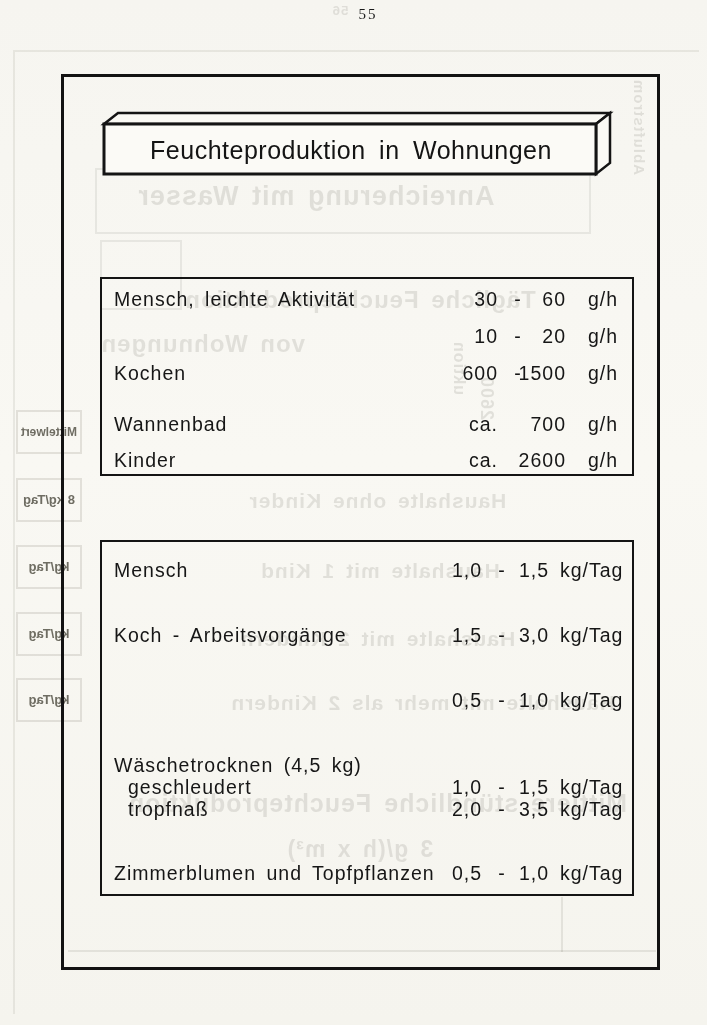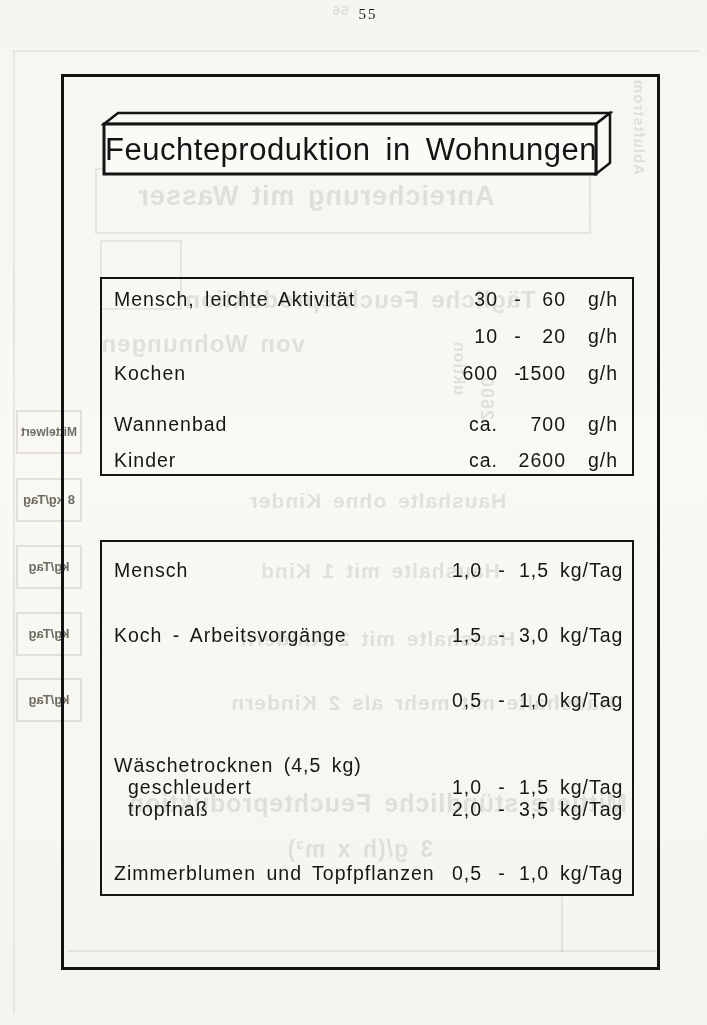--- a/index.html
+++ b/index.html
@@ -21,21 +21,21 @@
   .bleed-box span{display:block;width:100%;text-align:center;color:#57554a;opacity:.85;
     transform:scaleX(-1);font-weight:bold;white-space:nowrap;overflow:hidden;}
   .bleed-rect{position:absolute;border:2px solid rgba(92,89,75,.10);z-index:1;}
   .bleed-hline{position:absolute;height:2px;background:rgba(92,89,75,.12);z-index:1;}
   .bleed-vline{position:absolute;width:2px;background:rgba(92,89,75,.12);z-index:1;}
   
   .content-box{position:absolute;left:61px;top:74px;width:593px;height:890px;
     border:3px solid #121212;z-index:2;}
   .title-svg{position:absolute;left:100px;top:110px;z-index:3;}
   .title-label{position:absolute;left:104px;top:126px;width:494px;height:64px;
-    line-height:48px;text-align:center;font-size:31px;letter-spacing:.5px;word-spacing:6px;
+    line-height:48px;text-align:center;font-size:25px;letter-spacing:.5px;word-spacing:6px;
     color:#141414;z-index:4;}
   .tbl{position:absolute;width:530px;border:2.5px solid #141414;z-index:3;}
   .t1{left:100px;top:277px;height:195px;}
   .t2{left:100px;top:540px;height:352px;}
   .row{position:absolute;left:0;width:100%;height:26px;font-size:19.5px;
     letter-spacing:1px;word-spacing:4px;color:#161616;}
   .row .lbl{position:absolute;left:12px;white-space:pre;}
   .row .lbl.ind{left:26px;}
   .row span{display:inline-block;}
   .v1,.dash,.v2,.unit{position:absolute;}

